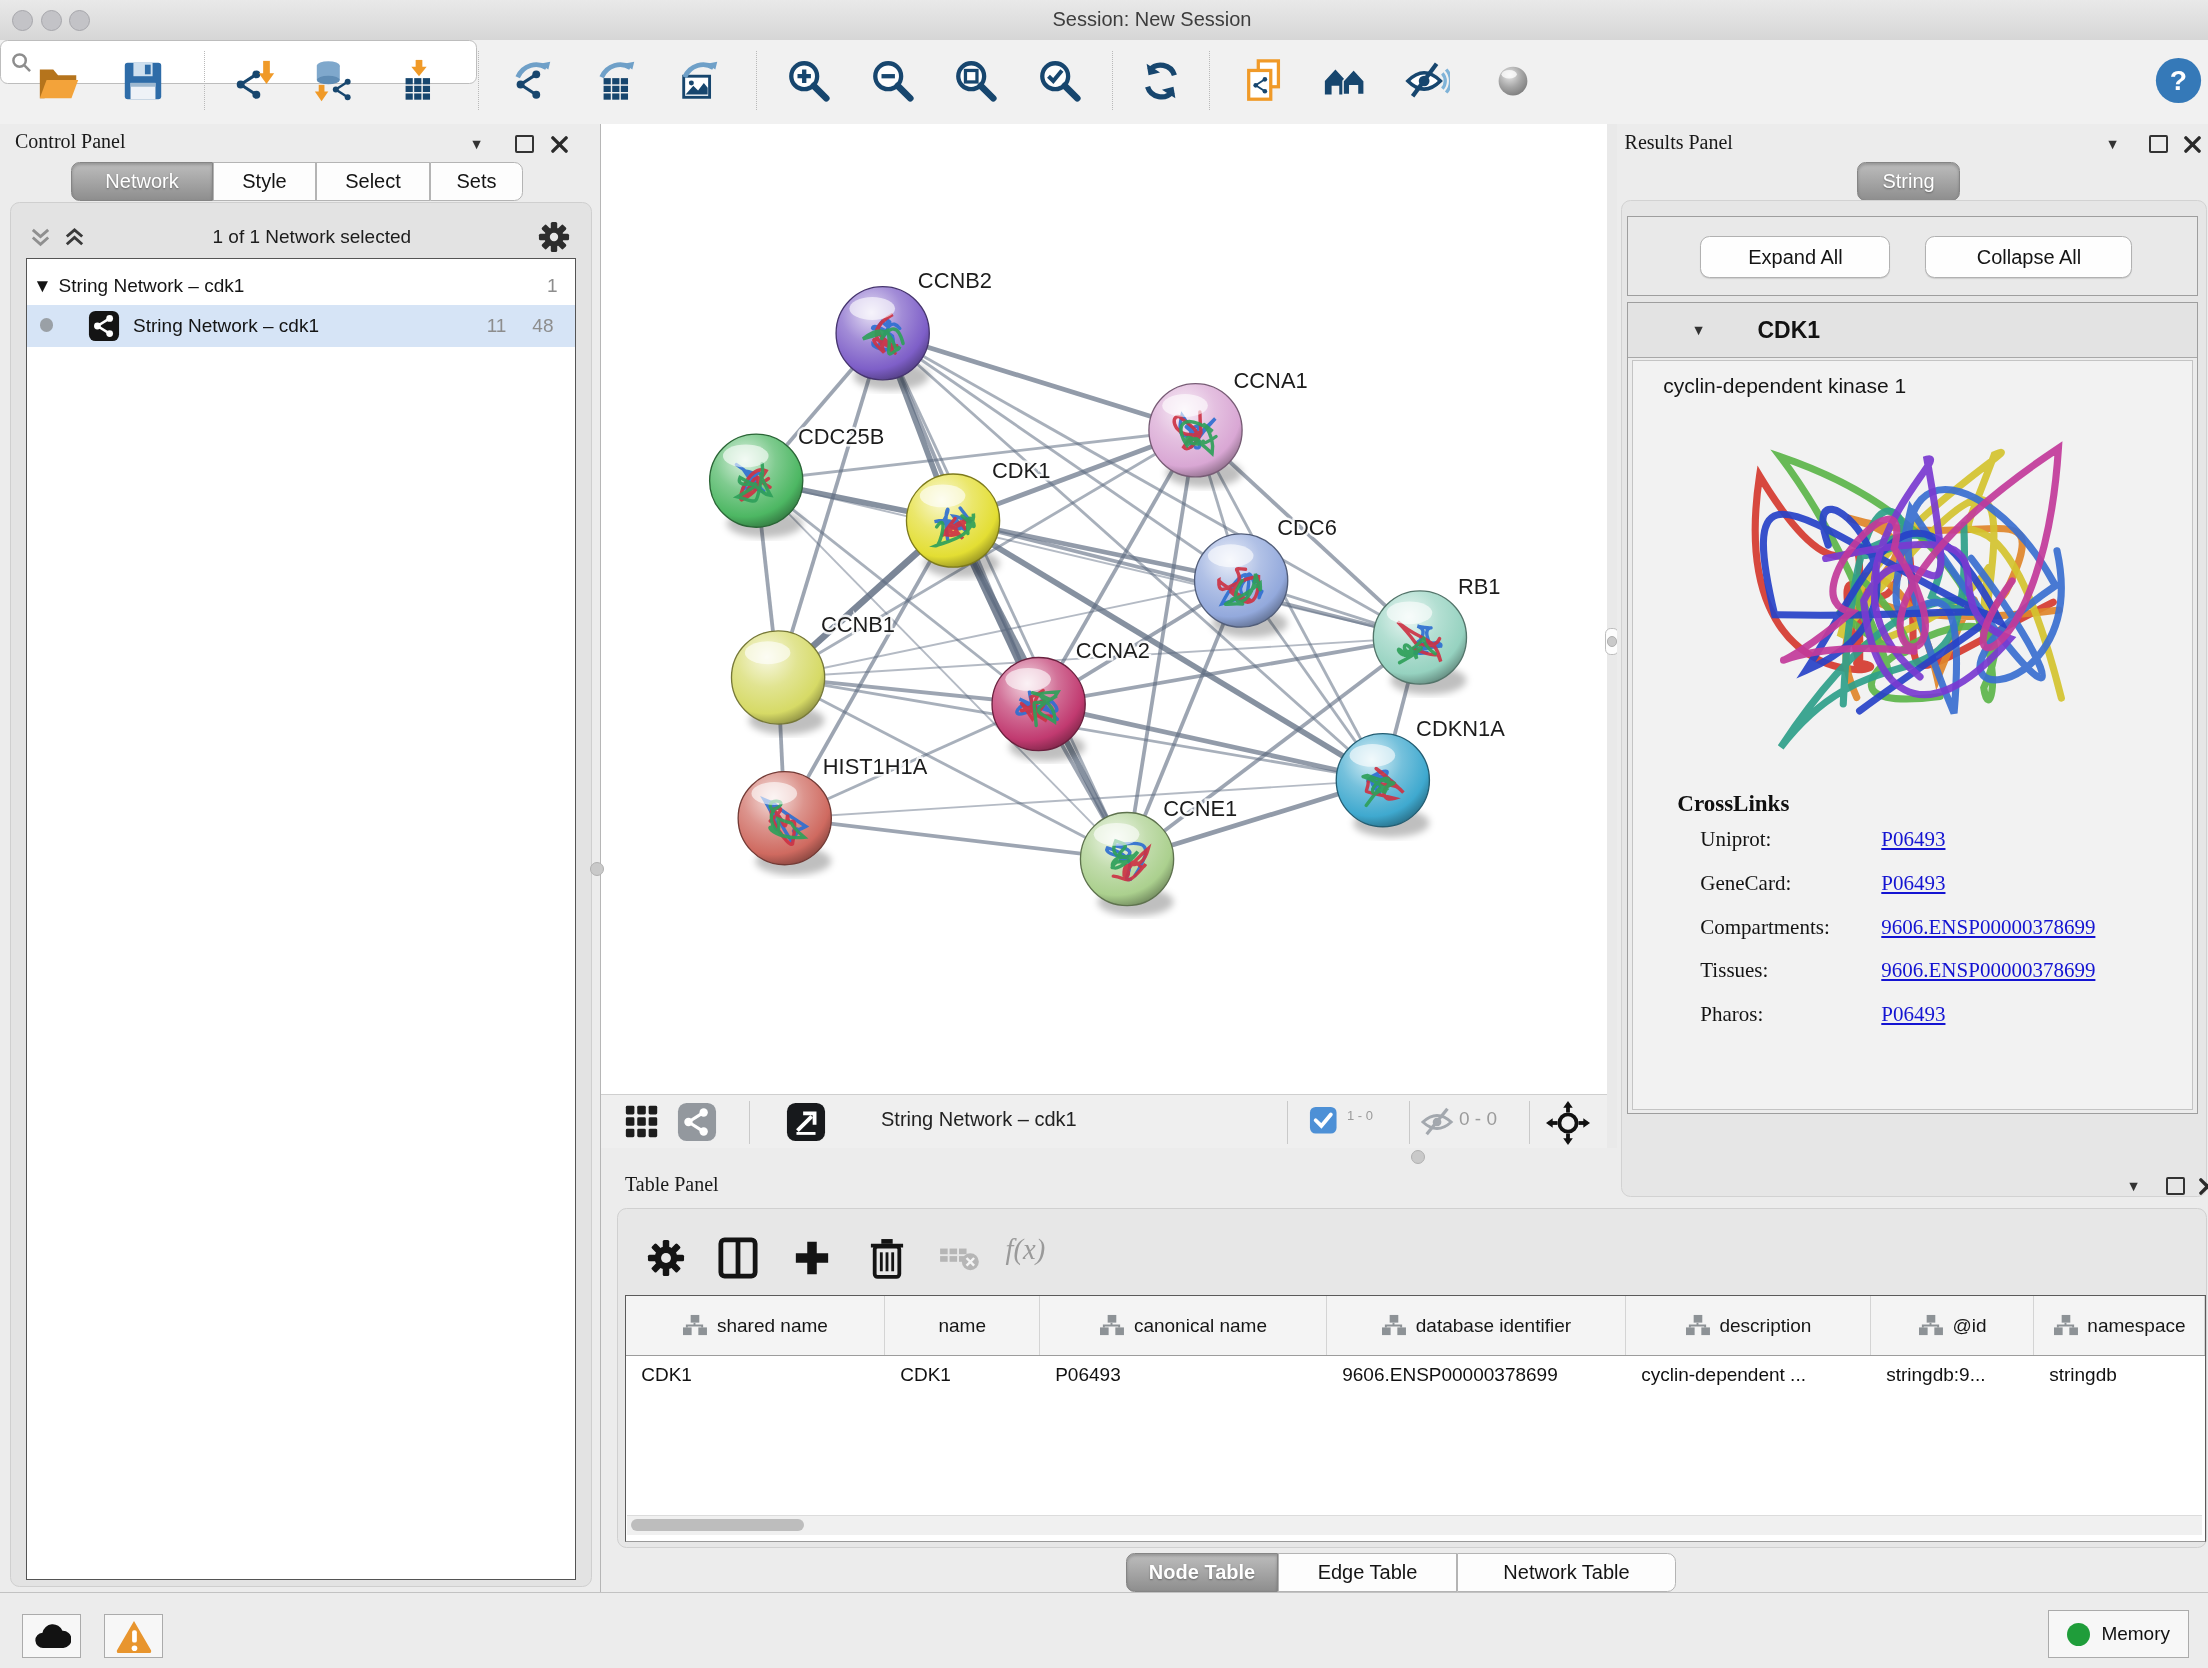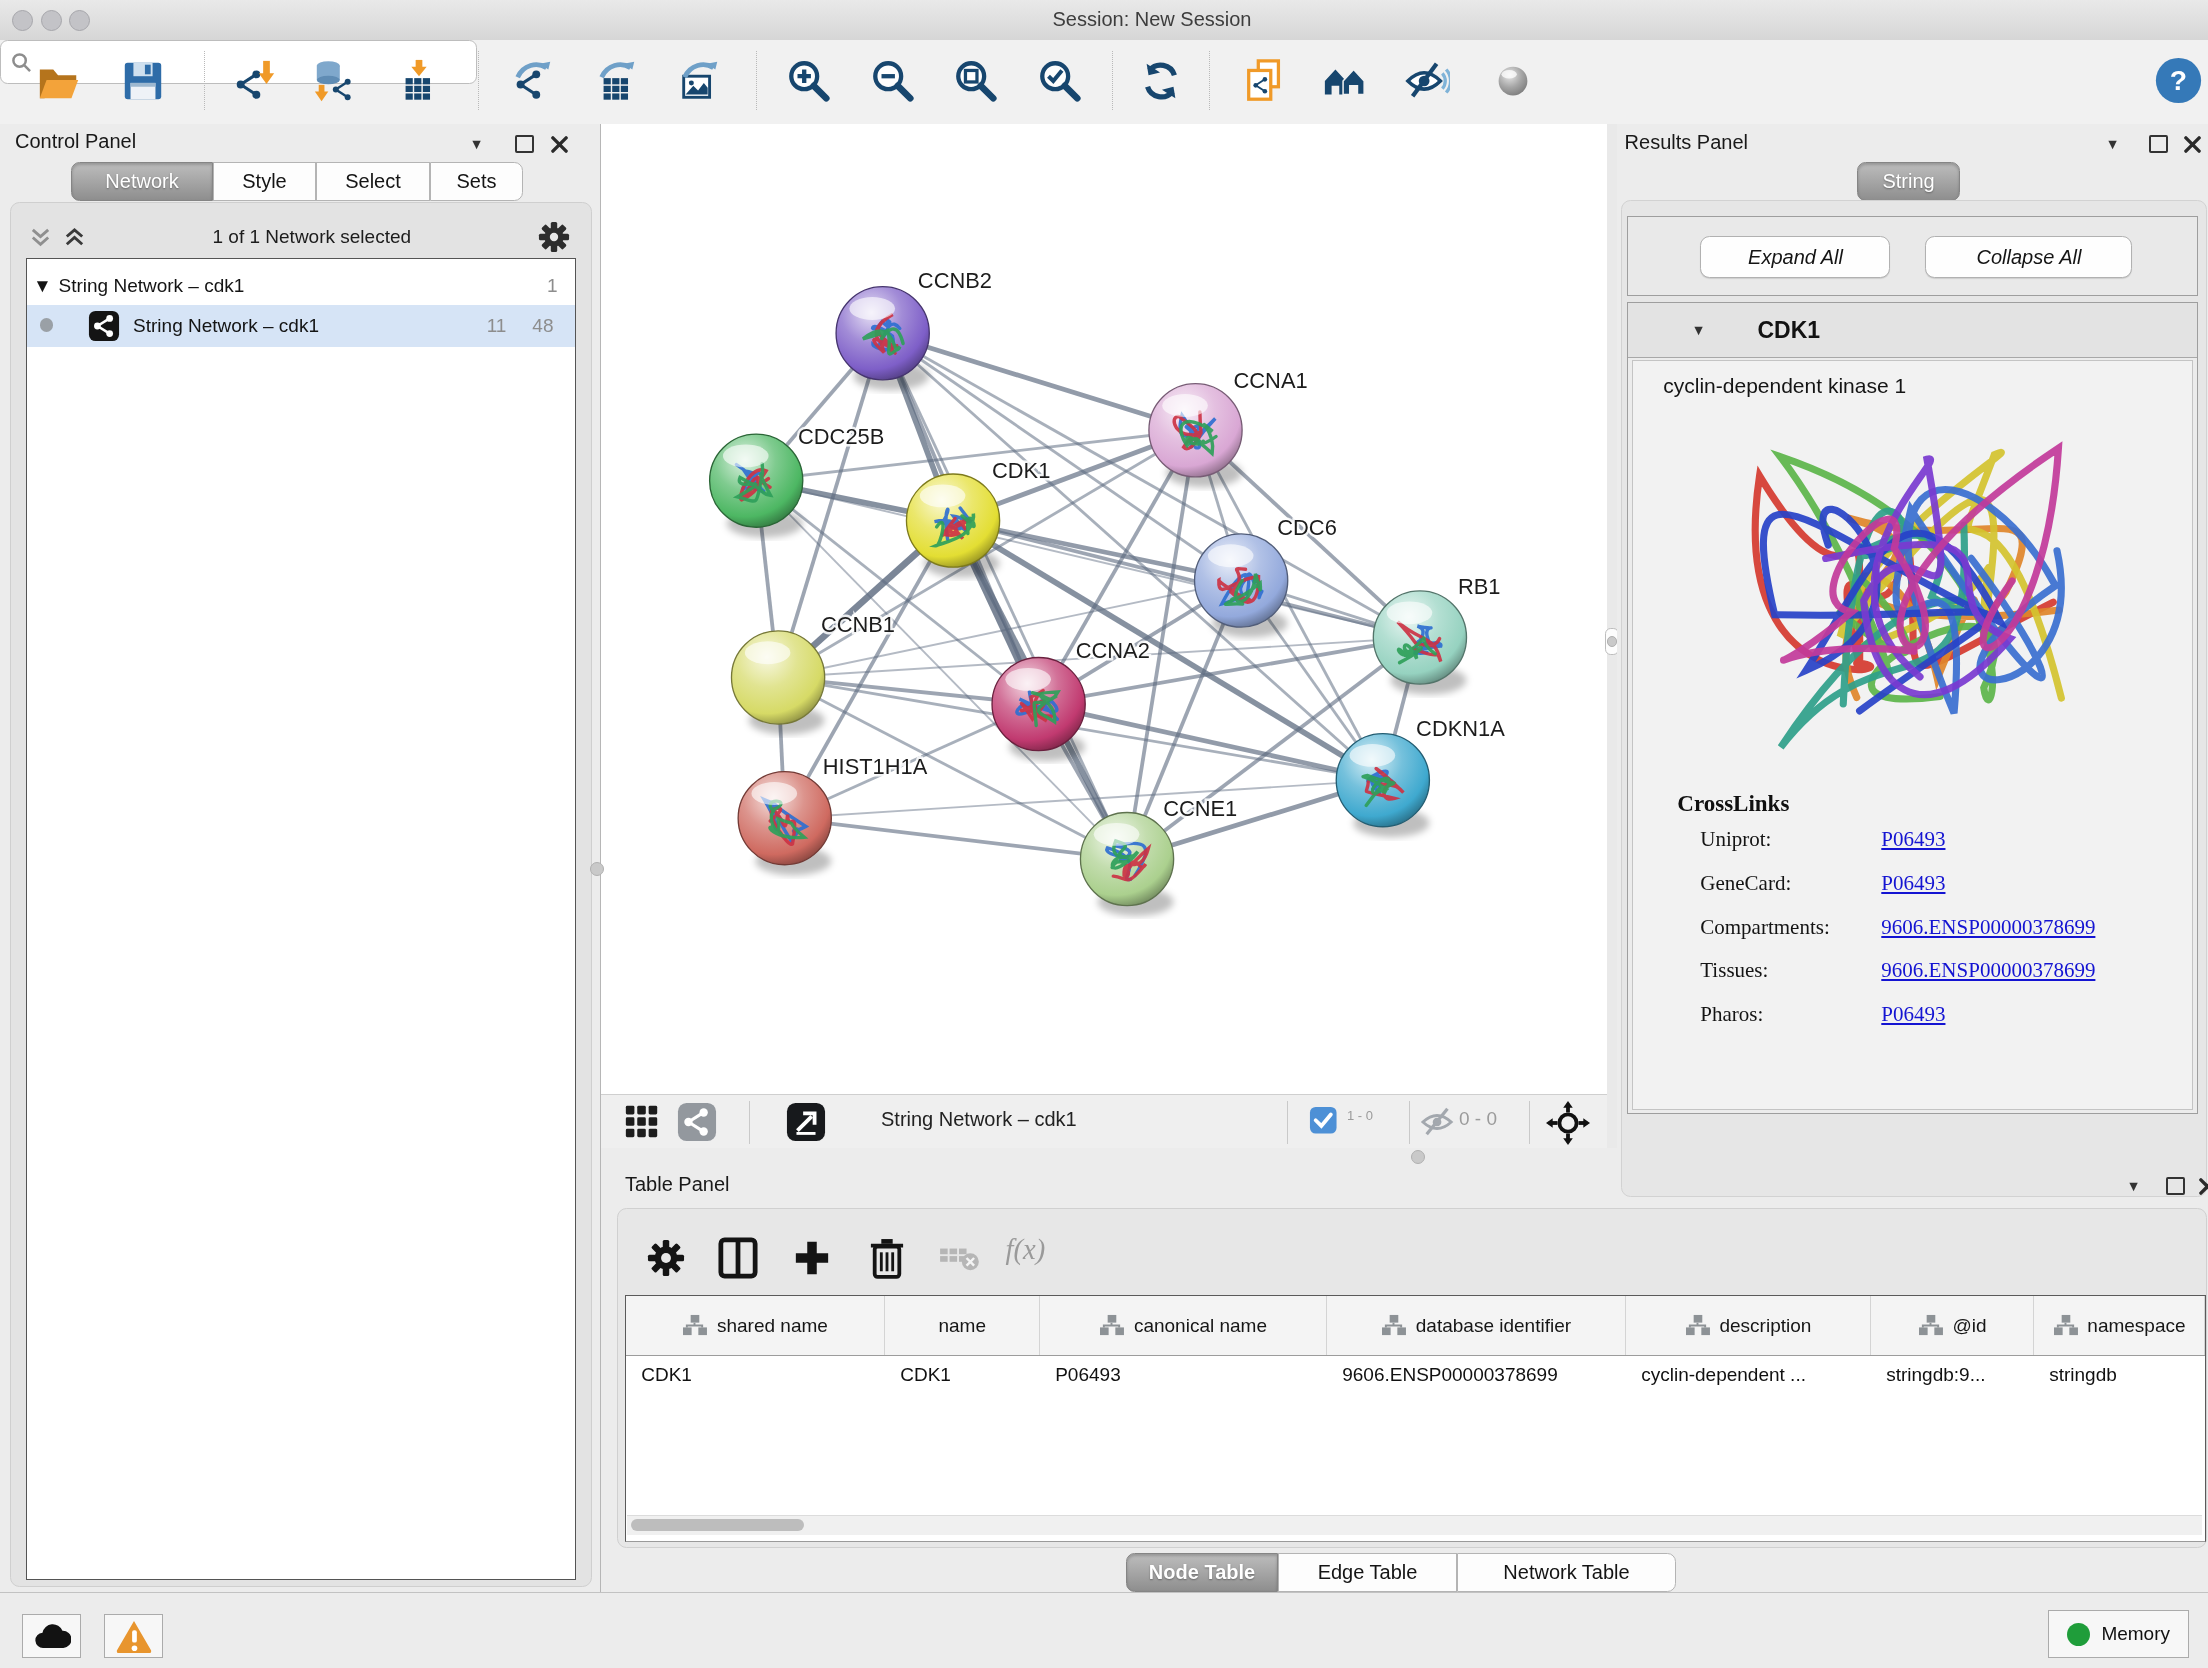--- a/index.html
+++ b/index.html
@@ -13,21 +13,21 @@
   #wtitle{width:100%;text-align:center;top:7.6px;font-size:20px;color:#3d3d3d;}
   
   #toolbar{left:0;top:40px;width:2208px;height:84px;background:#f1f1f1;border-bottom:1px solid #c6c6c6;}
   .tool{width:55px;height:55px;top:13.3px;display:flex;align-items:center;justify-content:center;cursor:default;}
   .tsep{top:11.4px;height:59px;border-left:1.9px dotted #b9b9b9;width:0;}
   #searchbox{left:1645px;top:19px;width:477px;height:44px;background:#fff;border:1px solid #bdbdbd;
              border-radius:7.6px;display:flex;align-items:center;padding-left:9.5px;box-sizing:border-box;}
   #searchbox input{border:none;outline:none;font-size:18px;flex:1;background:transparent;margin-left:5.7px;
                    font-family:"Liberation Sans",sans-serif;}
   
-  .ptitle{font-size:20px;color:#191919;}
+  .ptitle{font-size:20px;color:#191919;font-family:Liberation Serif, serif;}
   .hbtn{display:flex;align-items:center;justify-content:center;}
   .caret{font-size:14.3px;color:#333;}
   .floatsq{width:14.3px;height:14.3px;border:2.4px solid #333;border-radius:1.9px;}
   .seg{height:39px;box-sizing:border-box;border:1px solid #b4b4b4;background:#fdfdfd;color:#141414;
        display:flex;align-items:center;justify-content:center;font-size:20px;}
   .seg.active{background:linear-gradient(#bdbdbd,#8e8e8e);border-color:#858585;color:#fff;
               text-shadow:0 1px 1.9px rgba(0,0,0,.35);box-shadow:inset 0 1.9px 2.9px rgba(0,0,0,.2);}
   .seg:first-child{border-radius:8.6px 0 0 8.6px;}
   .seg:last-child{border-radius:0 8.6px 8.6px 0;}
   .seg.only{border-radius:8.6px;}
@@ -43,21 +43,21 @@
   #netbar{left:601px;top:1094px;width:1006px;height:54px;background:#efefef;border-top:1px solid #cfcfcf;}
   .nbsep{top:5.7px;height:43px;border-left:1px solid #c9c9c9;width:0;}
   #vsplit{left:1607px;top:124px;width:9.5px;height:1024px;background:#e9e9e9;}
   .splitpill{width:11.4px;height:25px;background:#fdfdfd;border:1px solid #bdbdbd;border-radius:5.7px;}
   .splitdot{width:12.4px;height:12.4px;border-radius:50%;background:#c9c9c9;border:1px solid #b0b0b0;}
   
   #rpanel{left:1617px;top:124px;width:592px;height:1041px;background:#ececec;}
   #rp-outer{left:3.8px;top:76px;width:584px;height:995px;background:#e6e6e6;border:1px solid #d2d2d2;border-radius:9.5px;}
   #rp-box1{left:5.7px;top:15px;width:569px;height:78px;border:1px solid #9e9e9e;background:#e9e9e9;}
   .rbtn{height:40px;background:#fefefe;border:1px solid #b1b1b1;border-radius:9.5px;font-size:20px;color:#141414;
-        display:flex;align-items:center;justify-content:center;box-shadow:0 1px 1px rgba(0,0,0,.12);font-style:italic;}
+        display:flex;align-items:center;justify-content:center;box-shadow:0 1px 1px rgba(0,0,0,.12);}
   #rp-box2{left:5.7px;top:101px;width:569px;height:810px;border:1px solid #9e9e9e;background:#ececec;}
   #rp-sechead{left:0;top:0;width:100%;height:55px;background:#e3e3e3;border-bottom:1px solid #a8a8a8;
               display:flex;align-items:center;box-sizing:border-box;}
   #rp-inner{left:3.8px;top:57px;width:559px;height:748px;background:#f2f2f2;border:1px solid #c4c4c4;}
   .xl-serif{font-family:"Liberation Serif",serif;}
   .xl-row{position:absolute;left:67px;font-size:21px;color:#141414;font-family:"Liberation Serif",serif;}
   .xl-link{position:absolute;left:248px;font-size:21px;color:#1414d2;text-decoration:underline;
            font-family:"Liberation Serif",serif;cursor:pointer;}
   
   #tpanel{left:609px;top:1165px;width:1600px;height:427px;}

